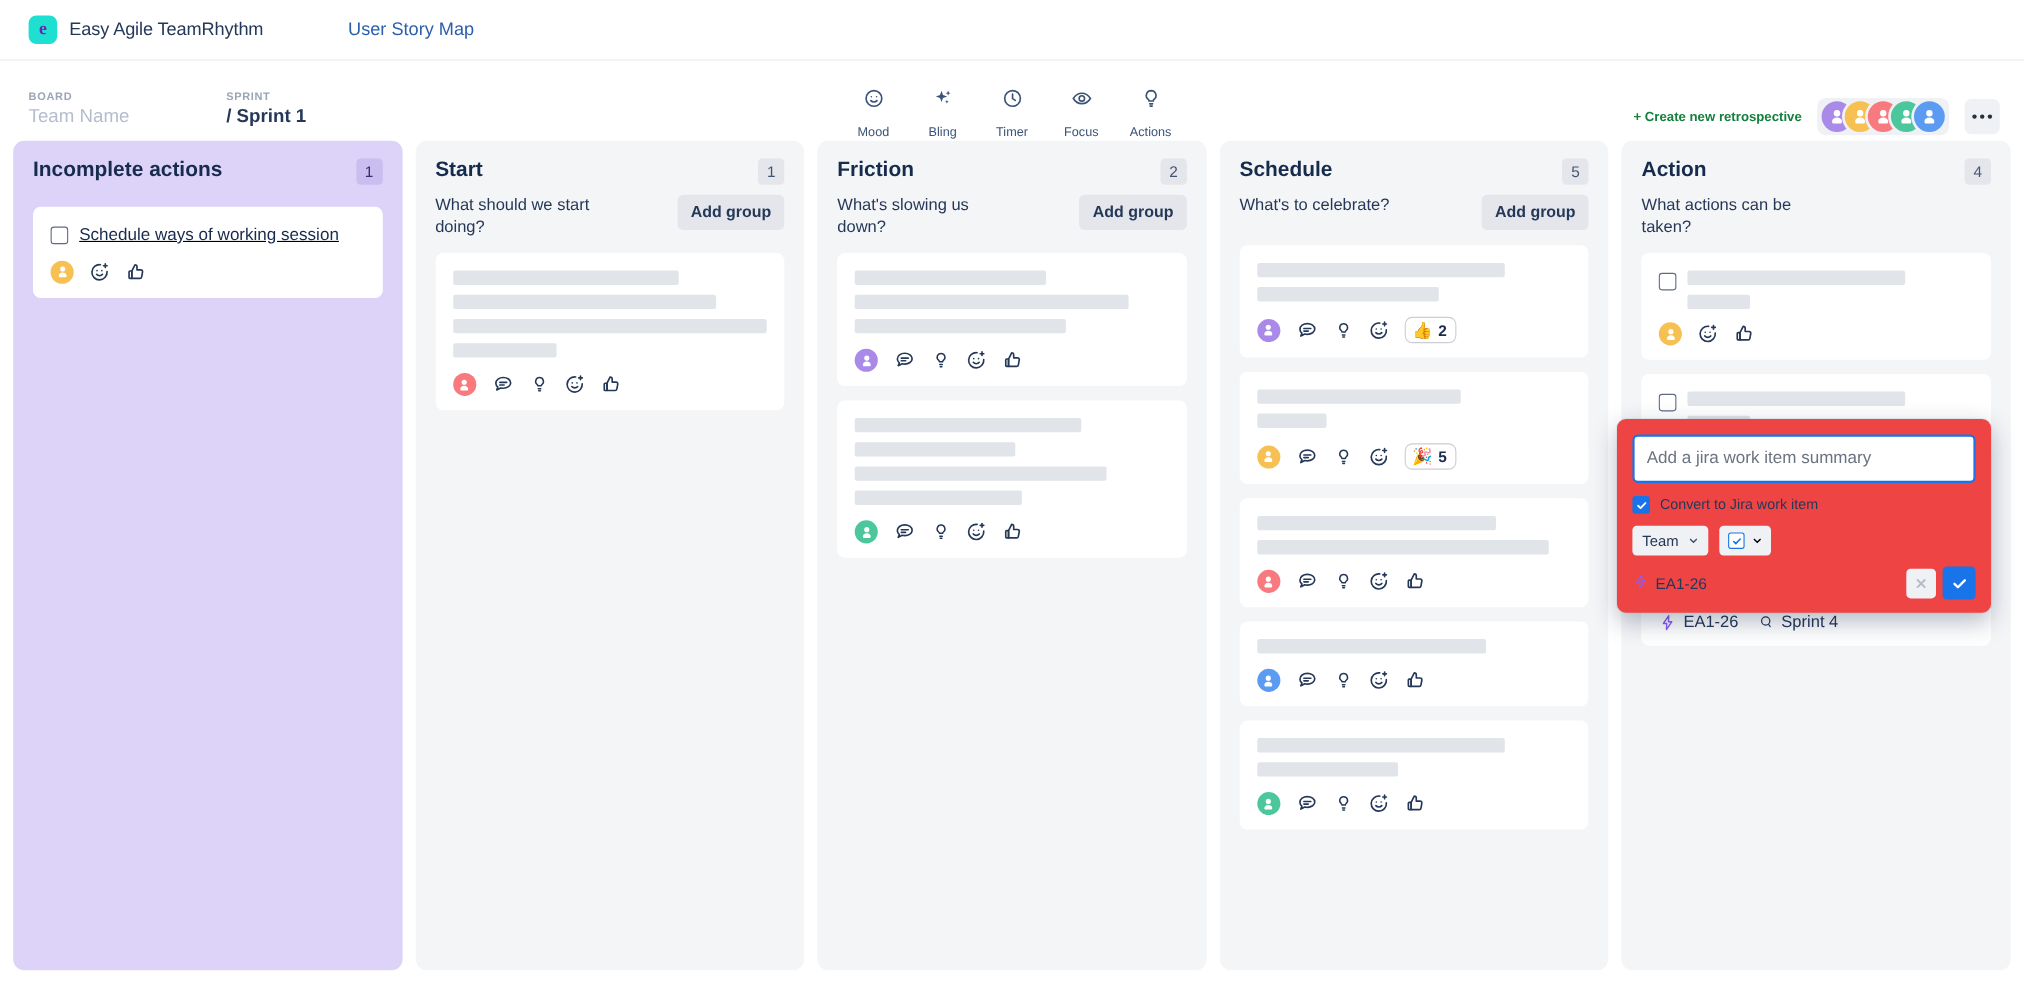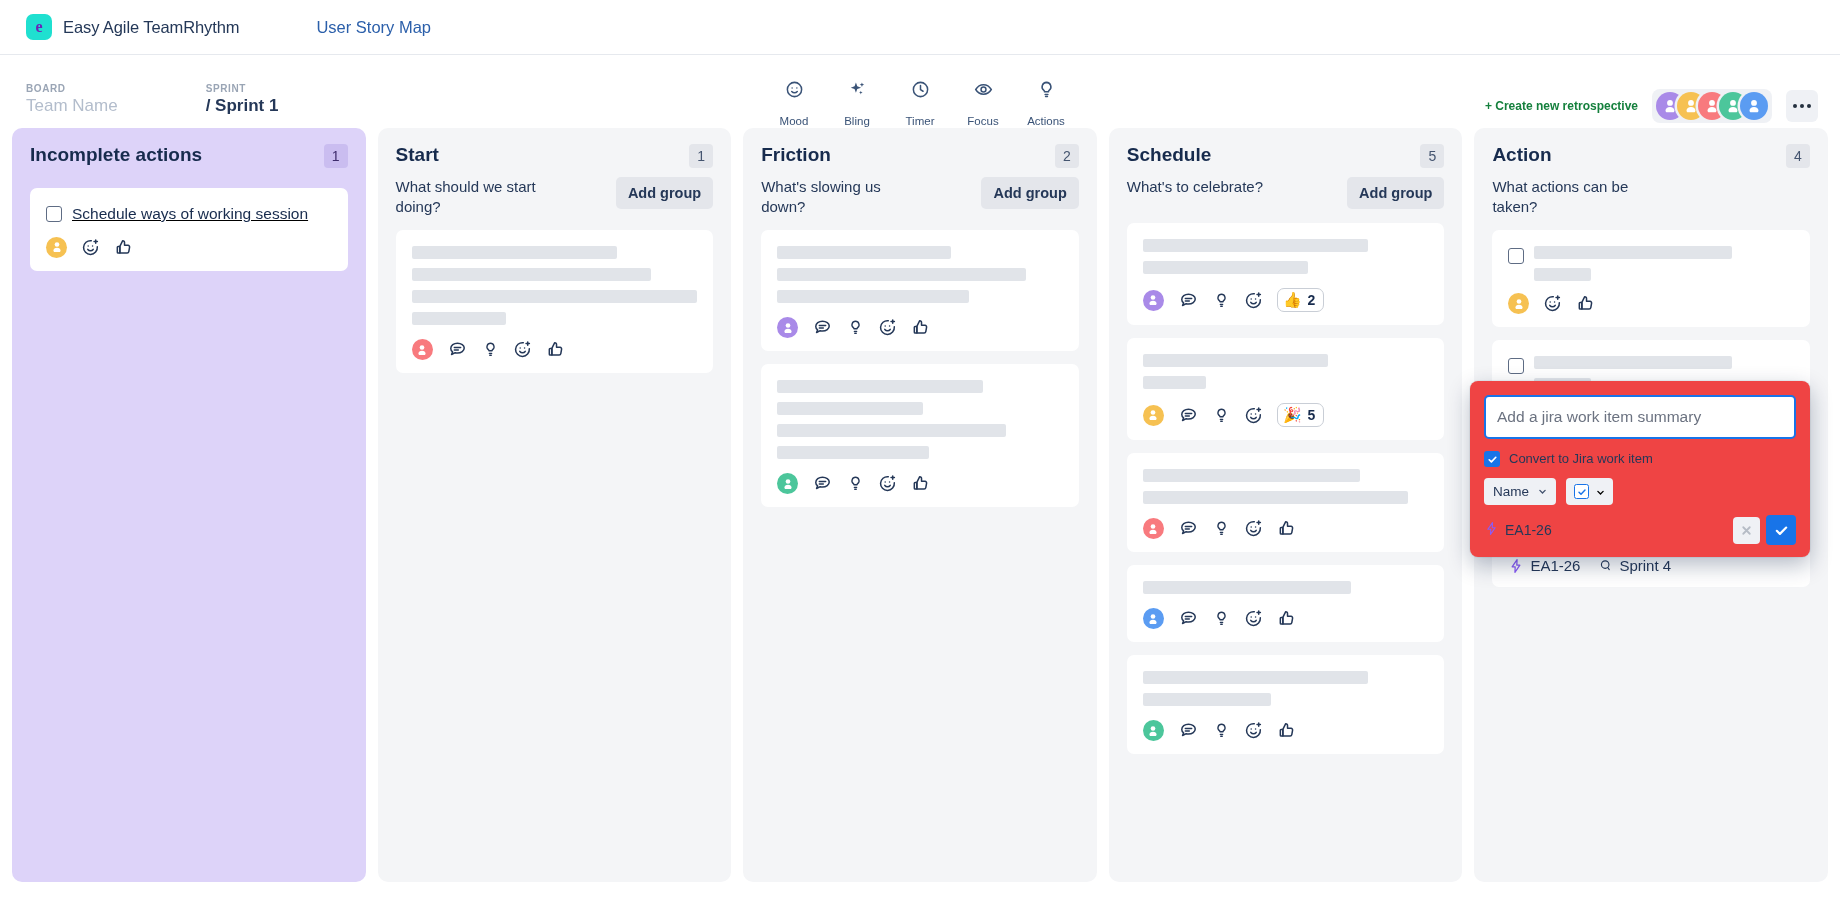--- a/index.html
+++ b/index.html
@@ -820,21 +820,21 @@
     <div class="cb-row">
       <div class="cb-blue">
         <svg width="11" height="11" viewBox="0 0 16 16" fill="none" stroke="#fff" stroke-width="2.4" stroke-linecap="round" stroke-linejoin="round">
             <path d="M3.2 8.4 6.4 11.5 12.8 4.8"></path>
           </svg>
       </div>
       <div class="cb-label">Convert to Jira work item</div>
     </div>
     <div class="sel-row">
       <div class="sel">
-        <span>Name</span>
+        <span>Team</span>
         <span class="chev">
           <svg width="9" height="9" viewBox="0 0 12 12" fill="none" stroke="currentColor" stroke-width="1.8" stroke-linecap="round">
               <path d="M2.5 4.5 6 8l3.5-3.5"></path>
             </svg>
         </span>
       </div>
       <div class="typ-sel">
         <span class="typ-box">
           <svg width="10" height="10" viewBox="0 0 16 16" fill="none" stroke="#1874e8" stroke-width="2.3" stroke-linecap="round" stroke-linejoin="round">
               <path d="M3.2 8.4 6.4 11.5 12.8 4.8"></path>

